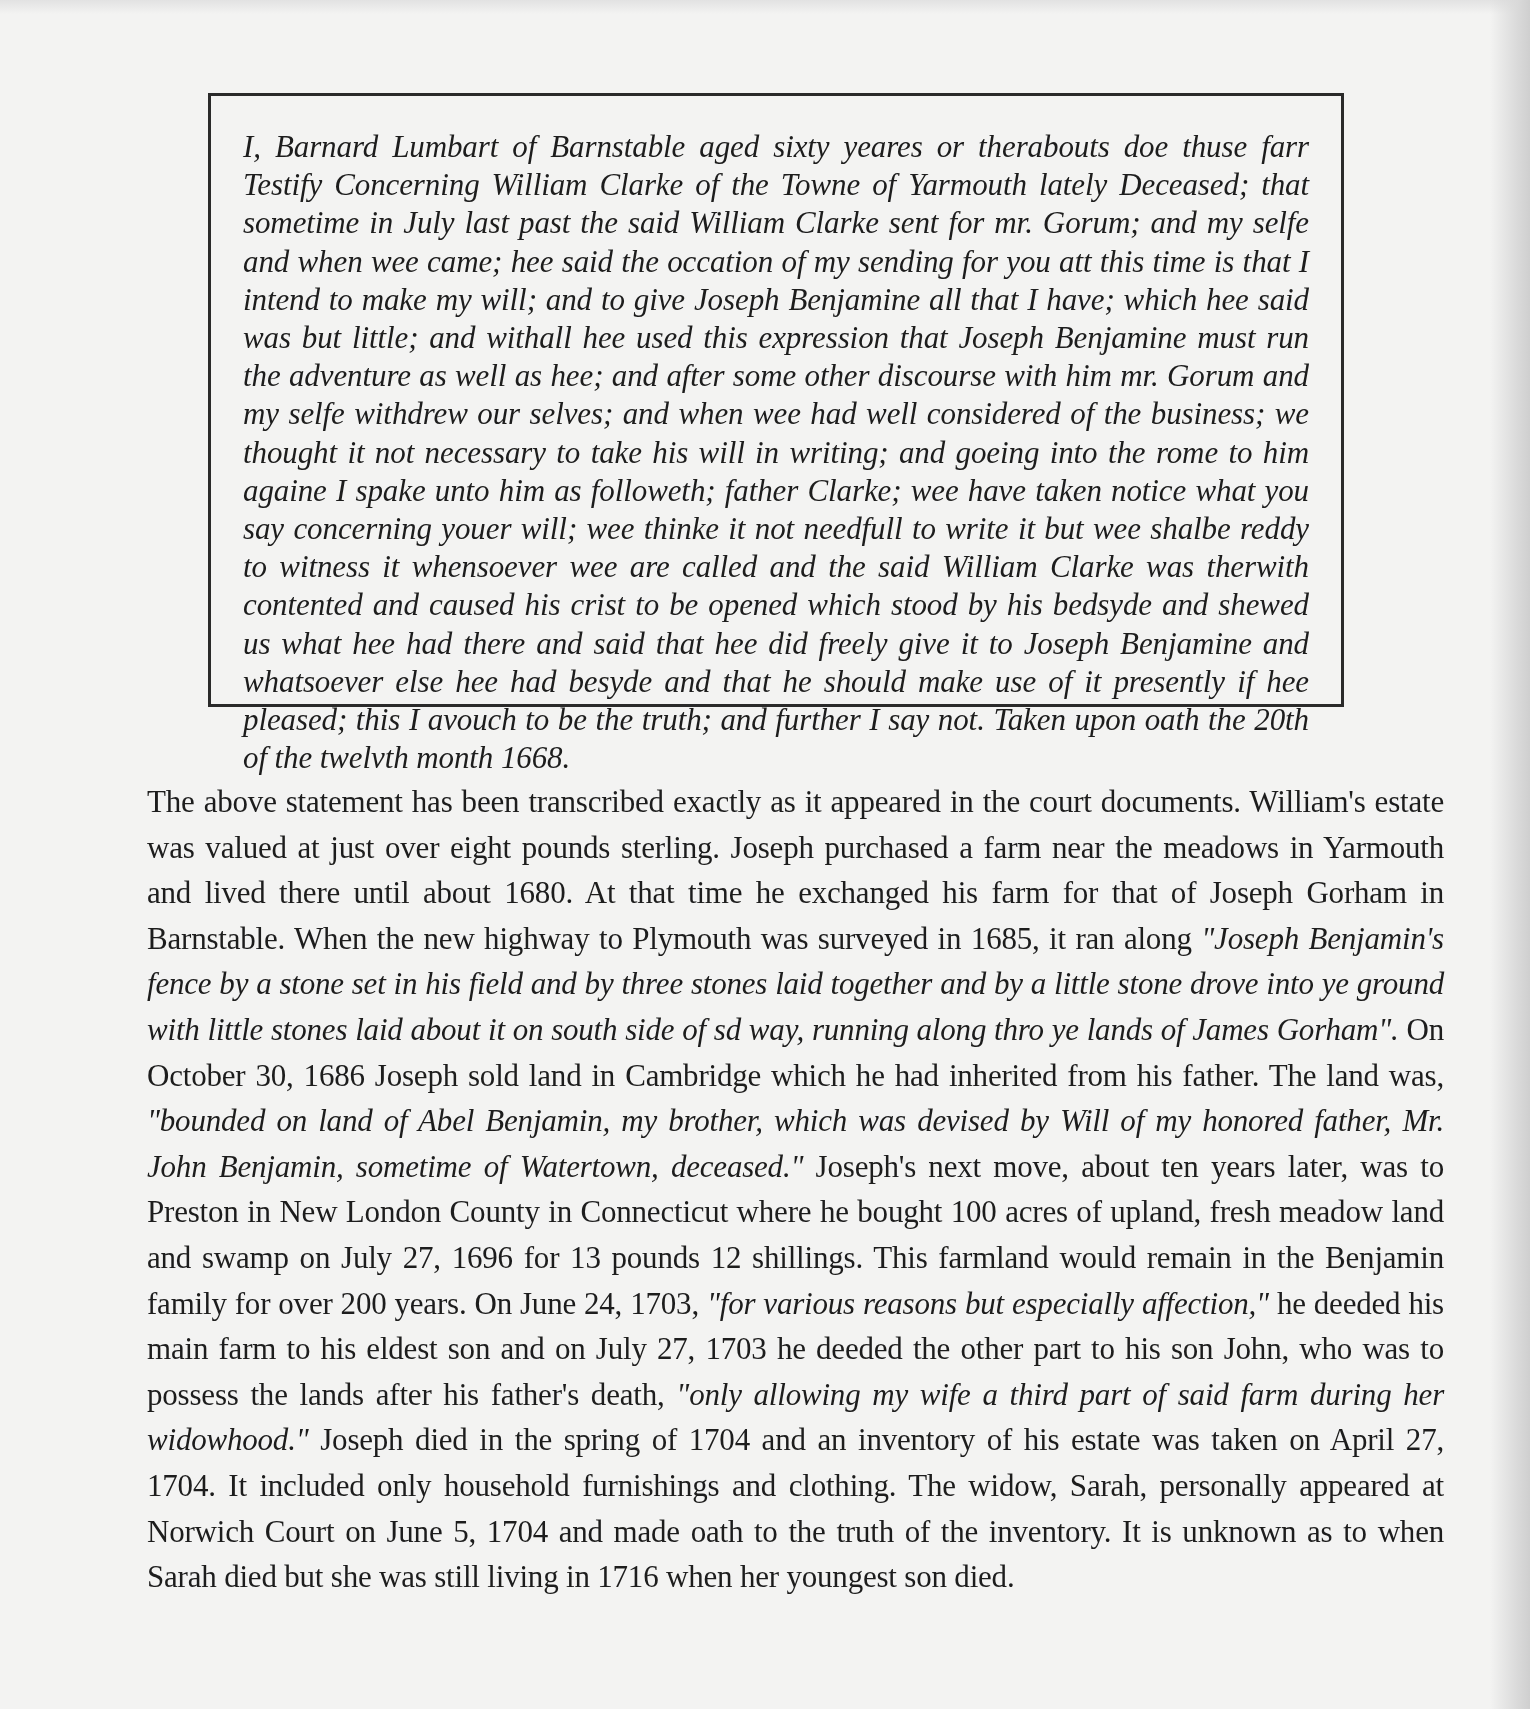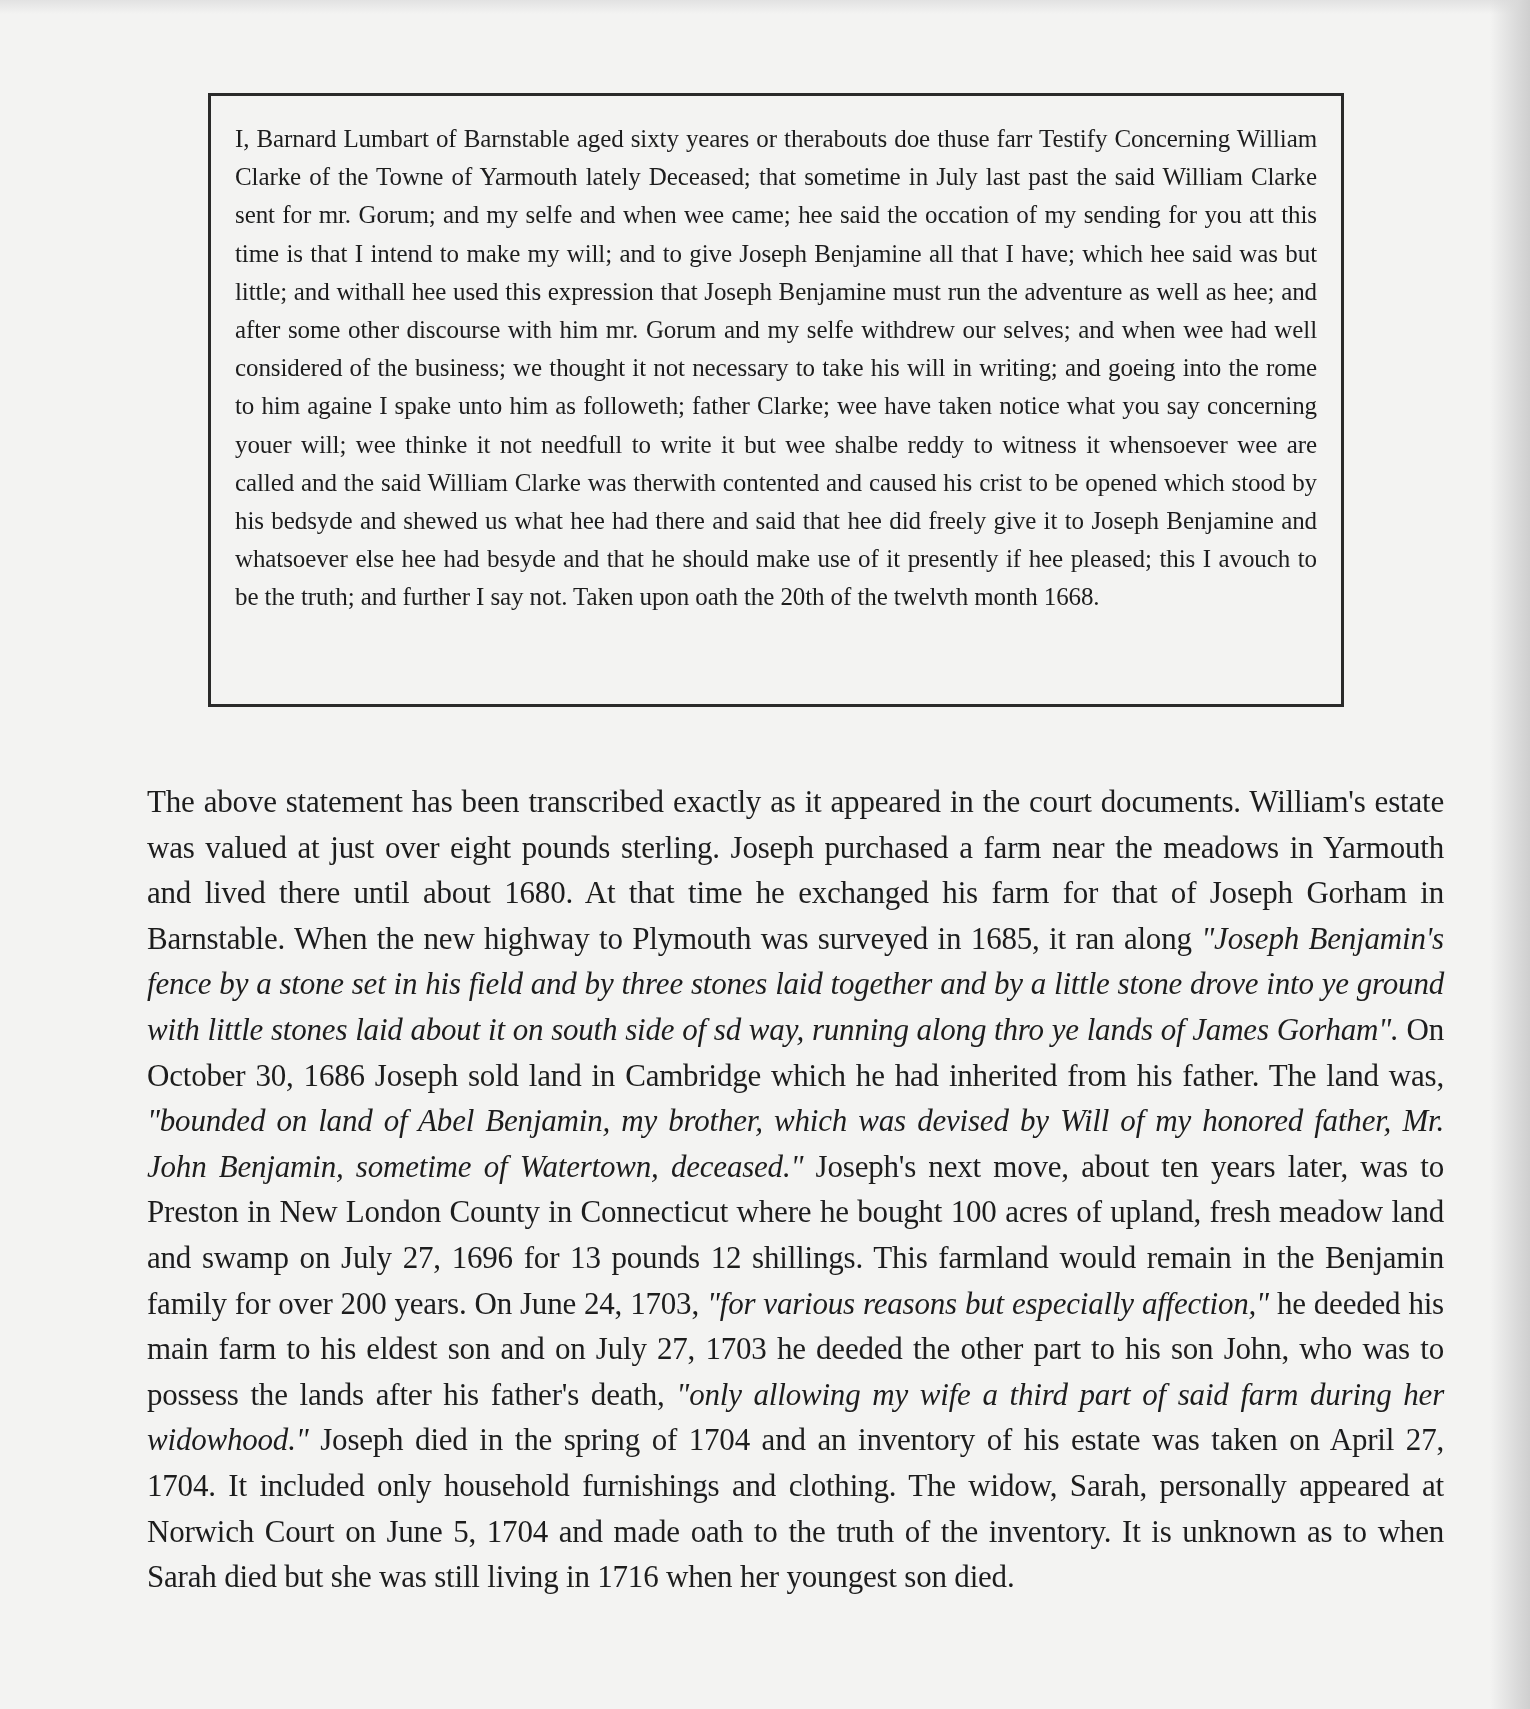--- a/index.html
+++ b/index.html
@@ -20,25 +20,26 @@
   }
   .quote-box {
     position: absolute;
     left: 208px; top: 93px;
     width: 1136px; height: 614px;
     border: 3px solid #2a2a2a;
     box-sizing: border-box;
     padding: 20px 20px 0 20px;
   }
   .quote-text {
-    font-size: 25px;
+    font-style: italic;
+    font-size: 31px;
     line-height: 38.2px;
     text-align: justify;
     text-align-last: left;
-    margin: 4px;
+    margin: 12px;
     letter-spacing: -0.1px;
   }
   .body-text {
     position: absolute;
     left: 131px; top: 763px;
     width: 1297px;
     font-size: 31px;
     line-height: 45.6px;
     text-align: justify;
     text-align-last: left;

